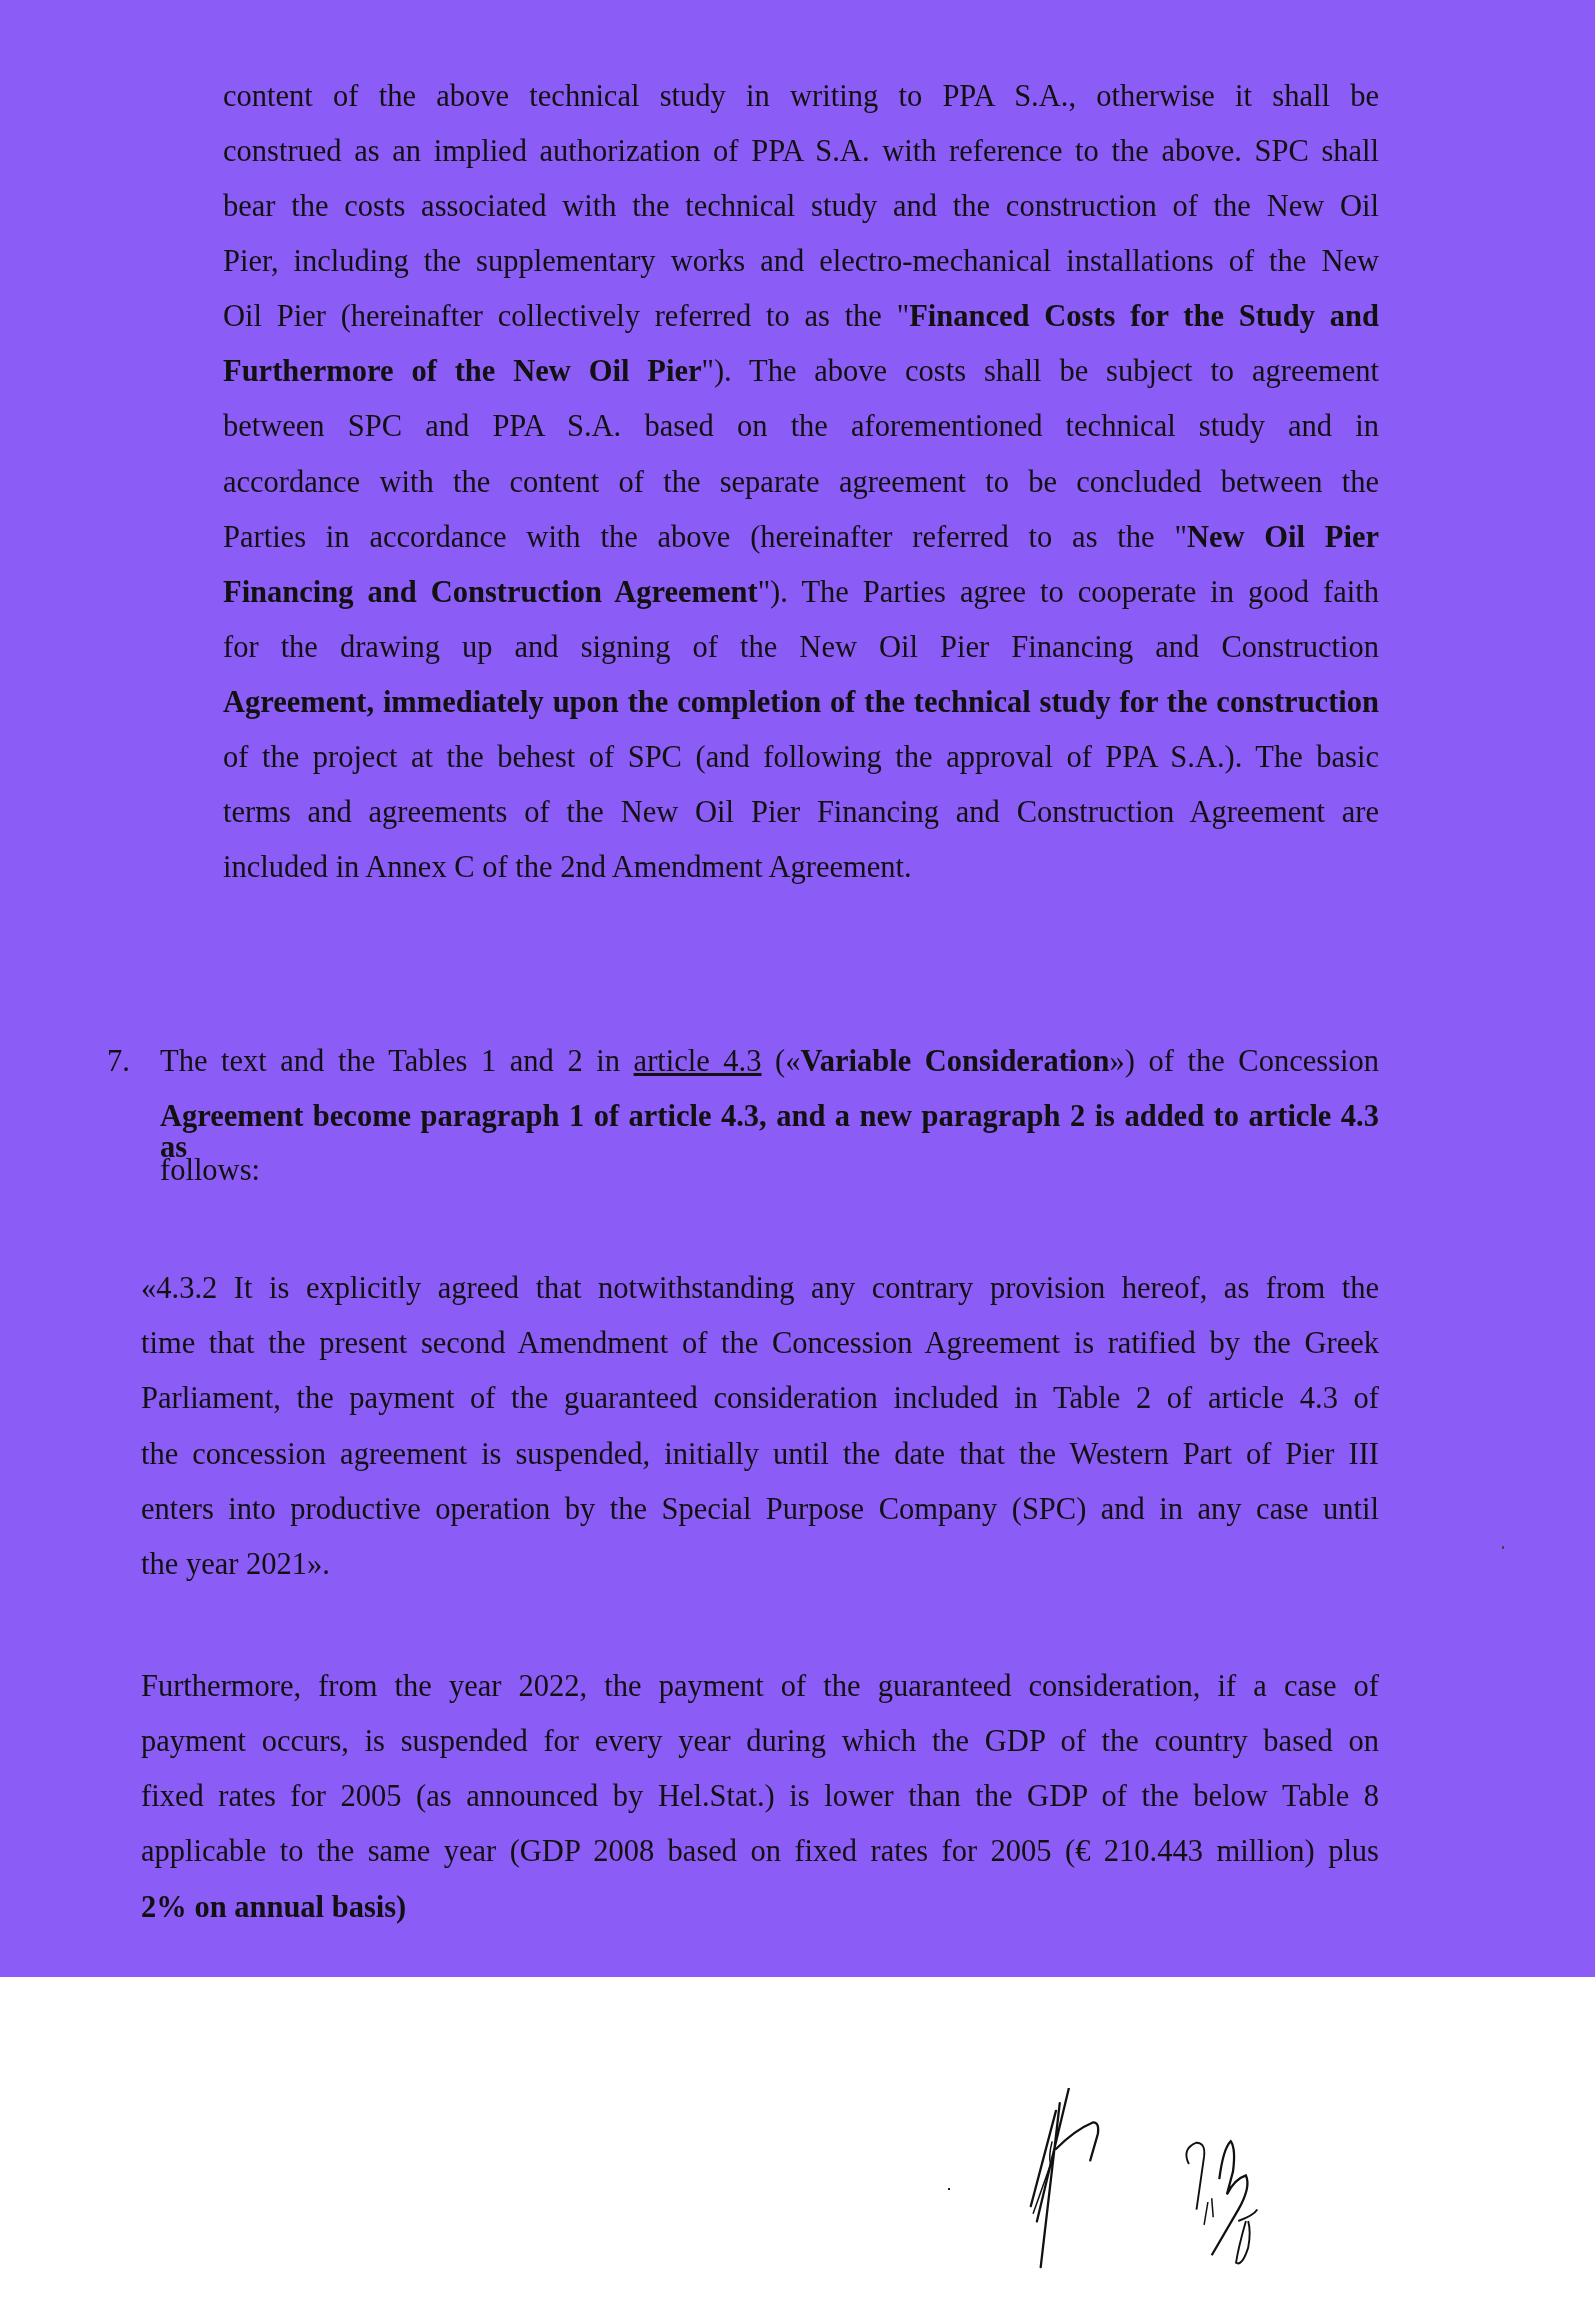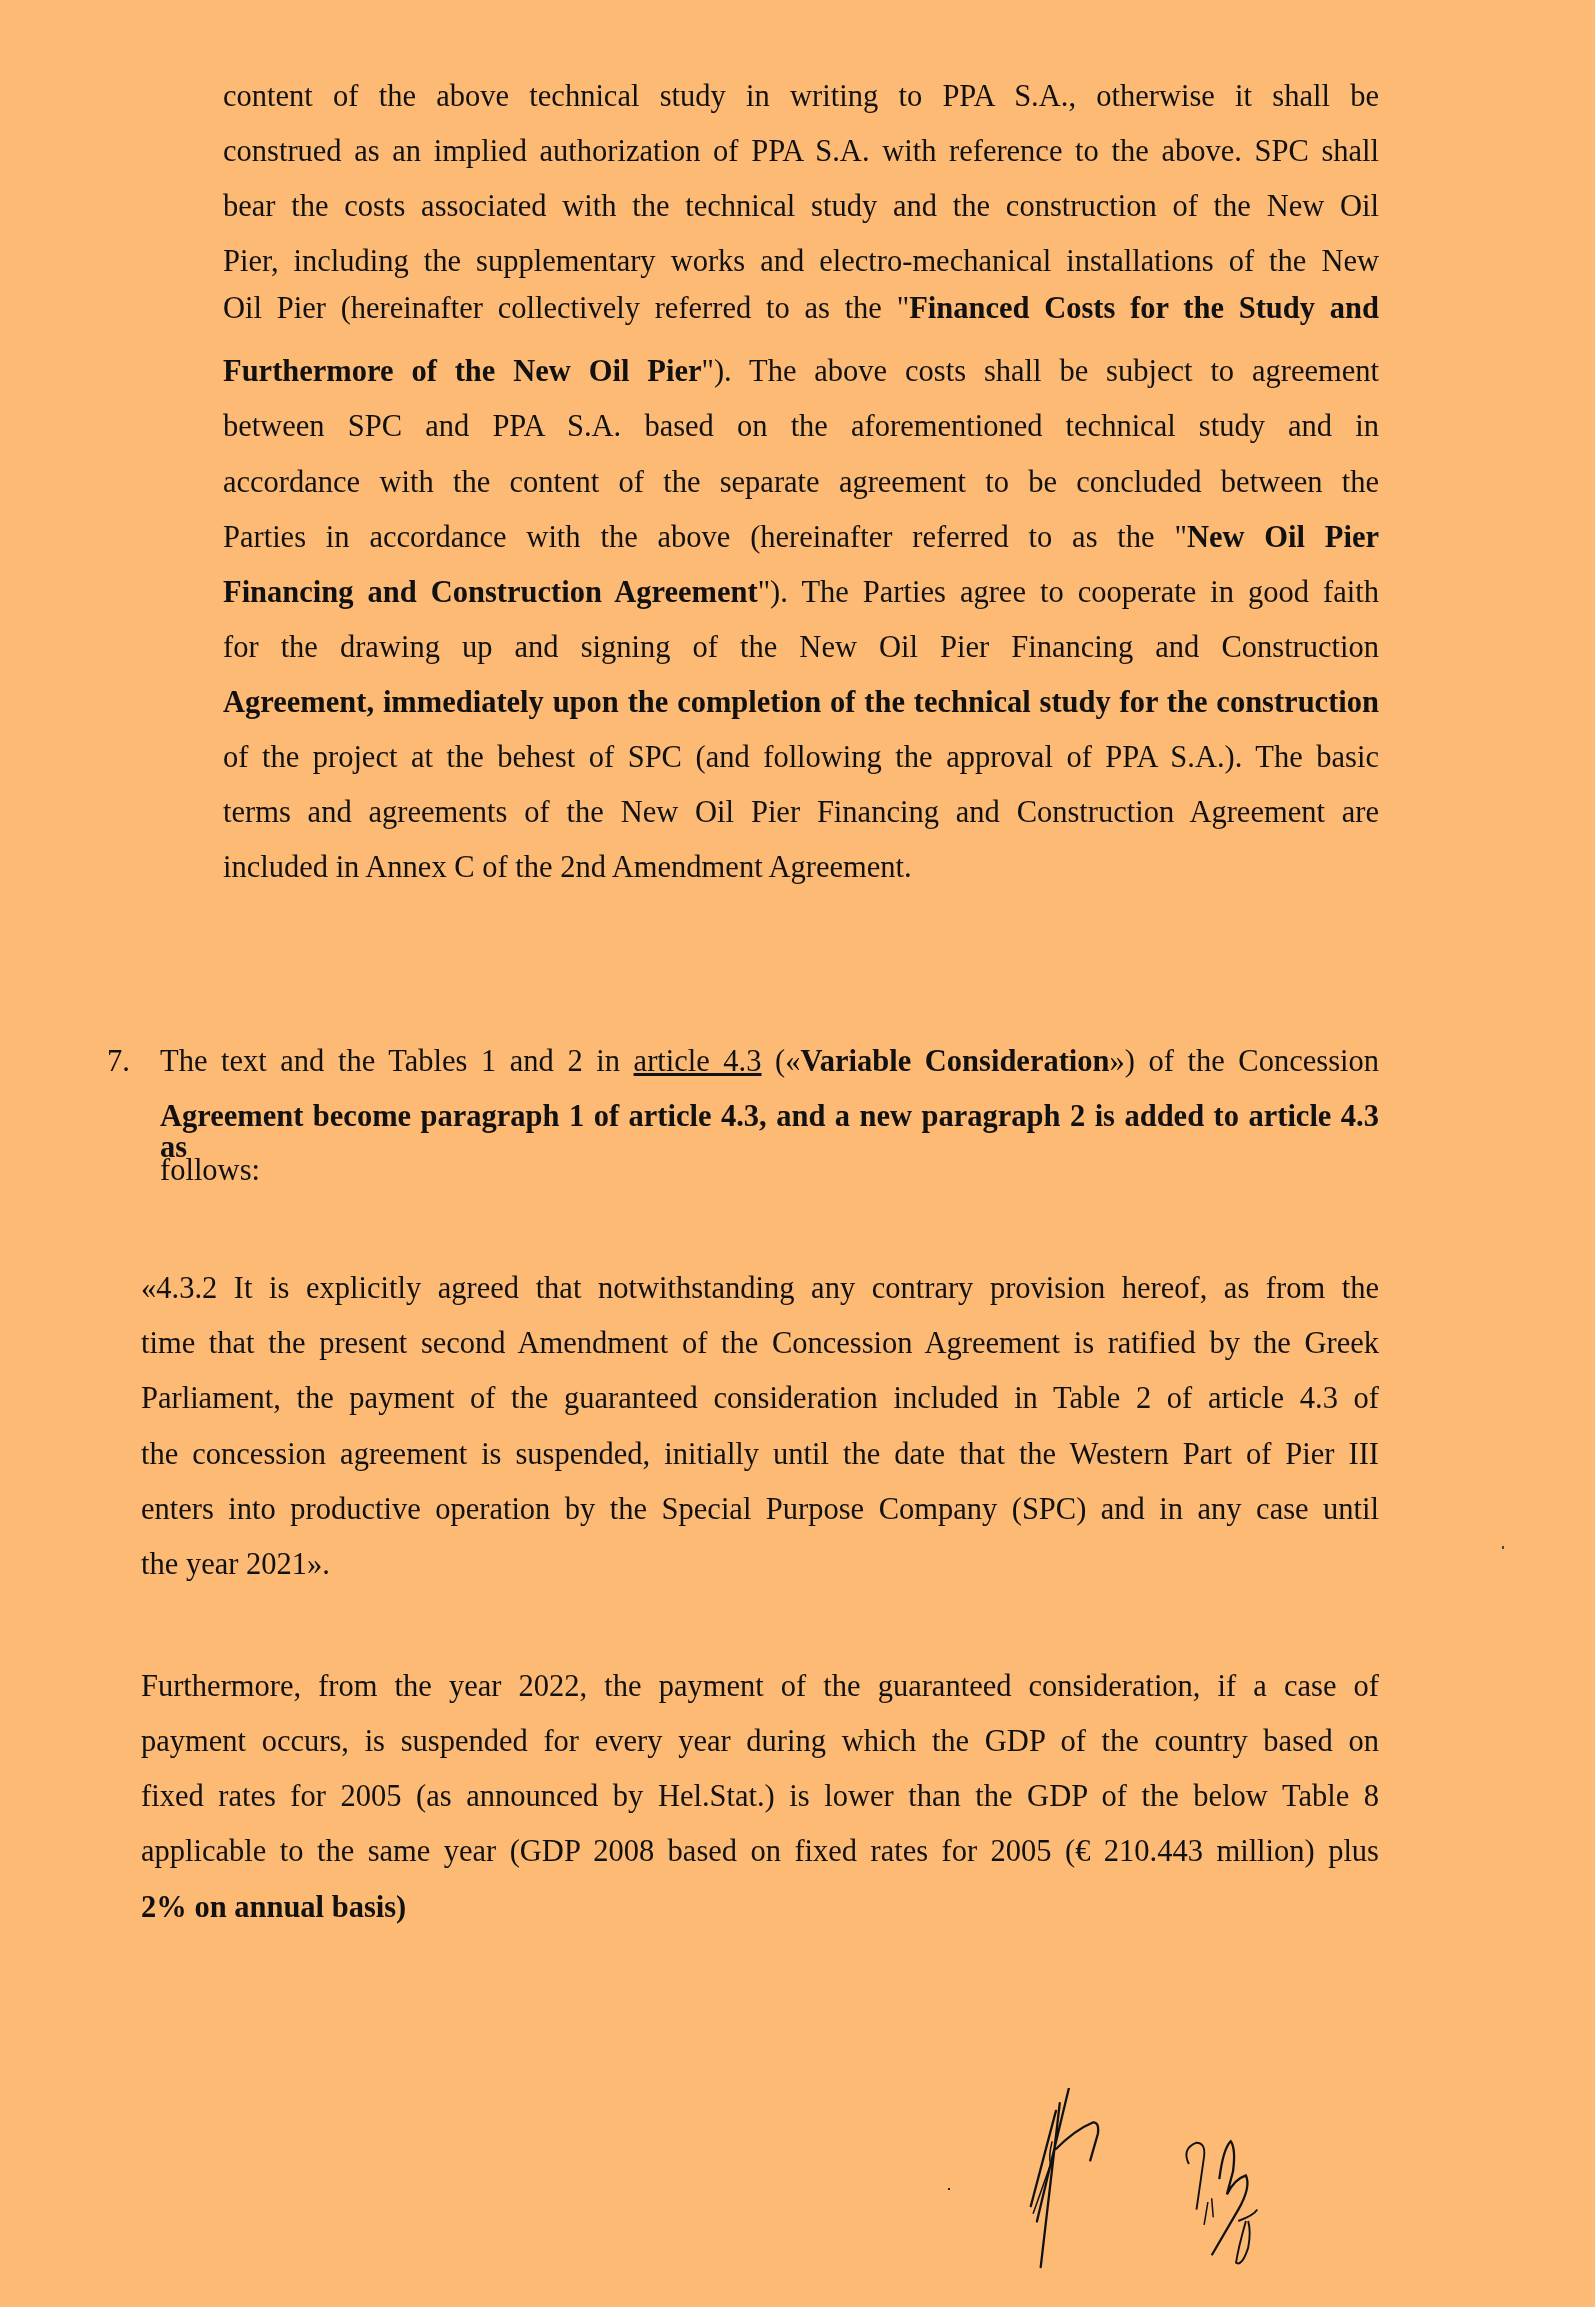--- a/index.html
+++ b/index.html
@@ -1,17 +1,17 @@
 <!DOCTYPE html>
 <html style="font-size:12.2px"><head>
 <meta charset="utf-8">
 <style>
   html, body { margin: 0; padding: 0; background: #ffffff; }
   body { width: 1595px; height: 2307px; position: relative; overflow: hidden; }
-  .page { position: absolute; left: 0; top: 0; width: 1595px; height: 2307px; background: #fdba74; }
+  .page { position: absolute; left: 0; top: 0; width: 1595px; height: 1977px; background: #8b5cf6; }
   .line {
     position: absolute;
     font-family: "Liberation Serif", "DejaVu Serif", serif;
     font-size: 30.5px;
     color: #111;
     white-space: nowrap;
     line-height: 1;
     text-align: justify;
     text-align-last: justify;
   }
@@ -30,21 +30,21 @@
 </head>
 <body>
 
 <div class="page">
 
   <div id="para1">
       <div class="line" style="left: 223px; width: 1156px; top: 81px; white-space: normal;"><span>content of the above technical study in writing to PPA S.A., otherwise it shall be</span></div>
       <div class="line" style="left: 223px; width: 1156px; top: 136px; white-space: normal;"><span>construed as an implied authorization of PPA S.A. with reference to the above. SPC shall</span></div>
       <div class="line" style="left: 223px; width: 1156px; top: 191px; white-space: normal;"><span>bear the costs associated with the technical study and the construction of the New Oil</span></div>
       <div class="line" style="left: 223px; width: 1156px; top: 246px; white-space: normal;"><span>Pier, including the supplementary works and electro-mechanical installations of the New</span></div>
-      <div class="line" style="left: 223px; width: 1156px; top: 293px; white-space: normal;"><span>Oil Pier (hereinafter collectively referred to as the "</span><span class=" b">Financed Costs for the Study and</span></div>
+      <div class="line" style="left: 223px; width: 1156px; top: 301px; white-space: normal;"><span>Oil Pier (hereinafter collectively referred to as the "</span><span class=" b">Financed Costs for the Study and</span></div>
       <div class="line" style="left: 223px; width: 1156px; top: 356px; white-space: normal;"><span class=" b">Furthermore of the New Oil Pier</span><span>"). The above costs shall be subject to agreement</span></div>
       <div class="line" style="left: 223px; width: 1156px; top: 411px; white-space: normal;"><span>between SPC and PPA S.A. based on the aforementioned technical study and in</span></div>
       <div class="line" style="left: 223px; width: 1156px; top: 467px; white-space: normal;"><span>accordance with the content of the separate agreement to be concluded between the</span></div>
       <div class="line" style="left: 223px; width: 1156px; top: 522px; white-space: normal;"><span>Parties in accordance with the above (hereinafter referred to as the "</span><span class=" b">New Oil Pier</span></div>
       <div class="line" style="left: 223px; width: 1156px; top: 577px; white-space: normal;"><span class=" b">Financing and Construction Agreement</span><span>"). The Parties agree to cooperate in good faith</span></div>
       <div class="line" style="left: 223px; width: 1156px; top: 632px; white-space: normal;"><span>for the drawing up and signing of the New Oil Pier Financing and Construction</span></div>
       <div class="line" style="left: 223px; width: 1156px; top: 687px; white-space: normal; font-weight: bold;"><span>Agreement, immediately upon the completion of the technical study for the construction</span></div>
       <div class="line" style="left: 223px; width: 1156px; top: 742px; white-space: normal;"><span>of the project at the behest of SPC (and following the approval of PPA S.A.). The basic</span></div>
       <div class="line" style="left: 223px; width: 1156px; top: 797px; white-space: normal;"><span>terms and agreements of the New Oil Pier Financing and Construction Agreement are</span></div>
       <div class="line last" style="left: 223px; width: 1156px; top: 852px; white-space: normal;"><span>included in Annex C of the 2nd Amendment Agreement.</span></div>

